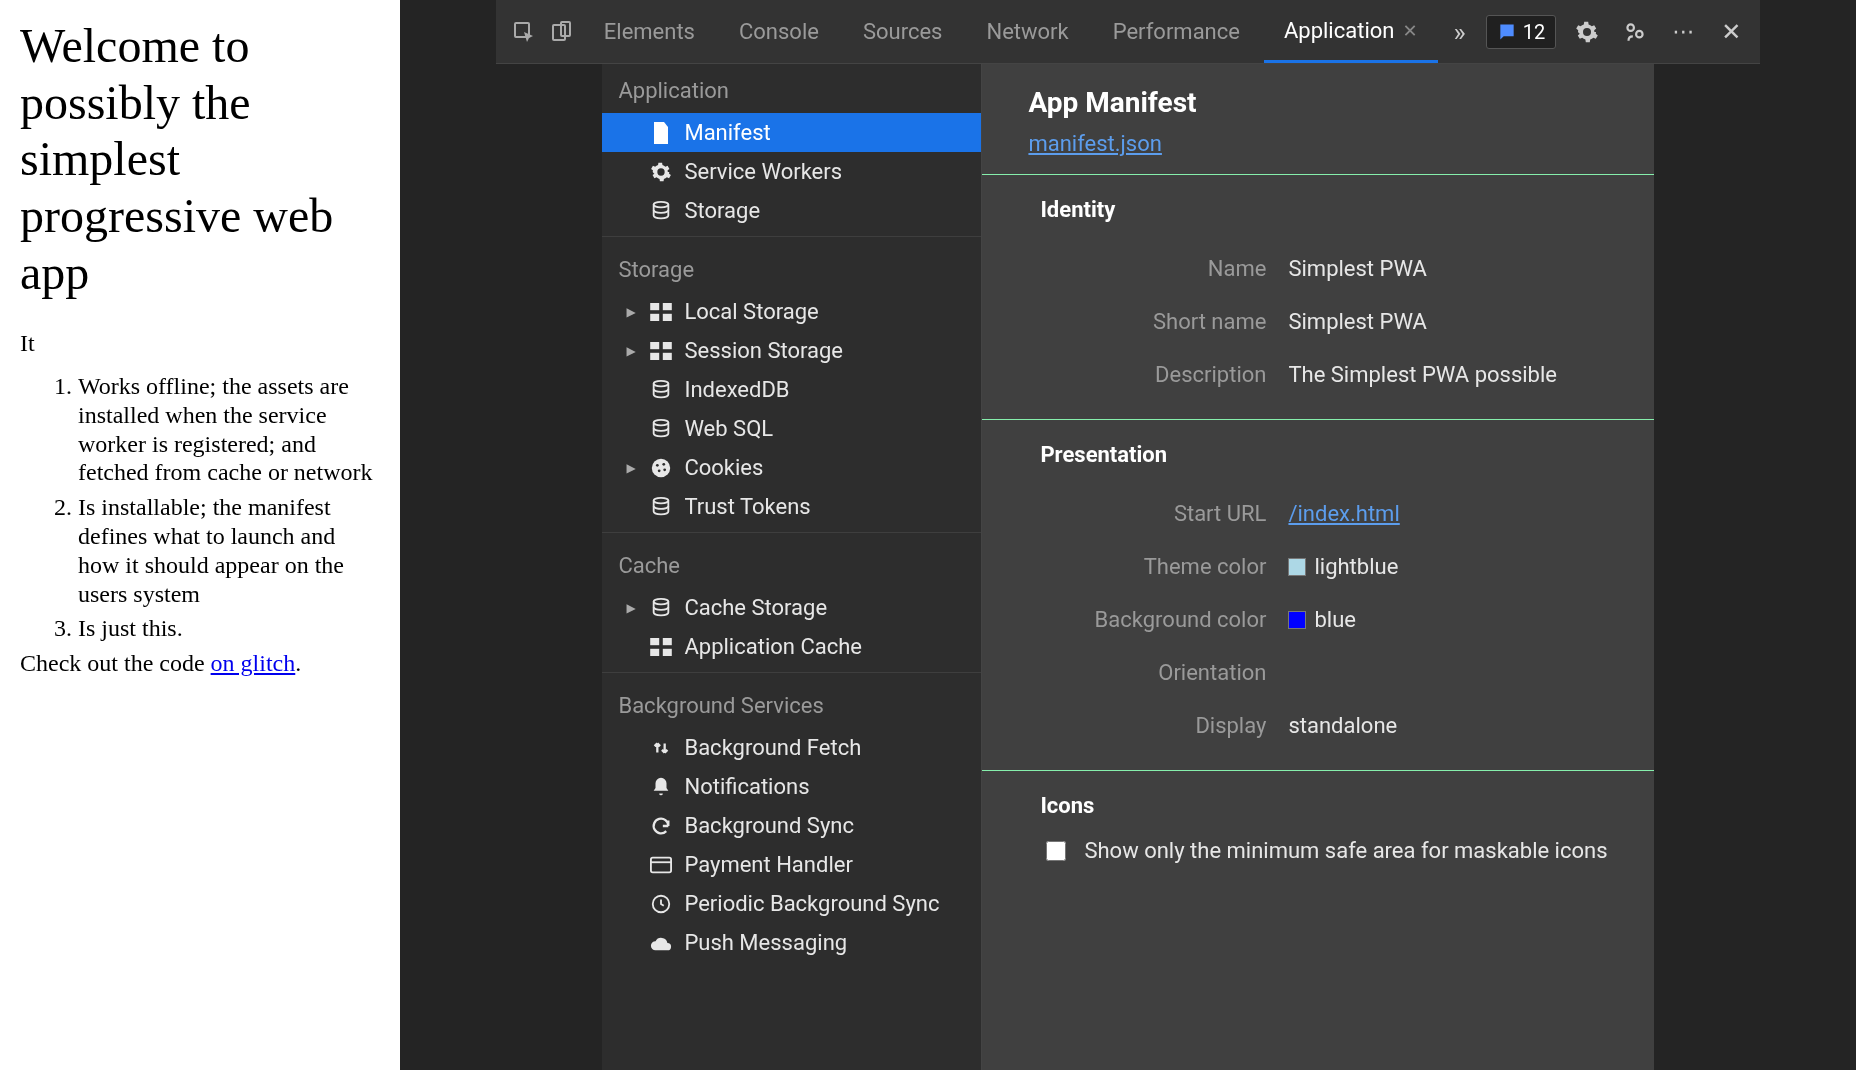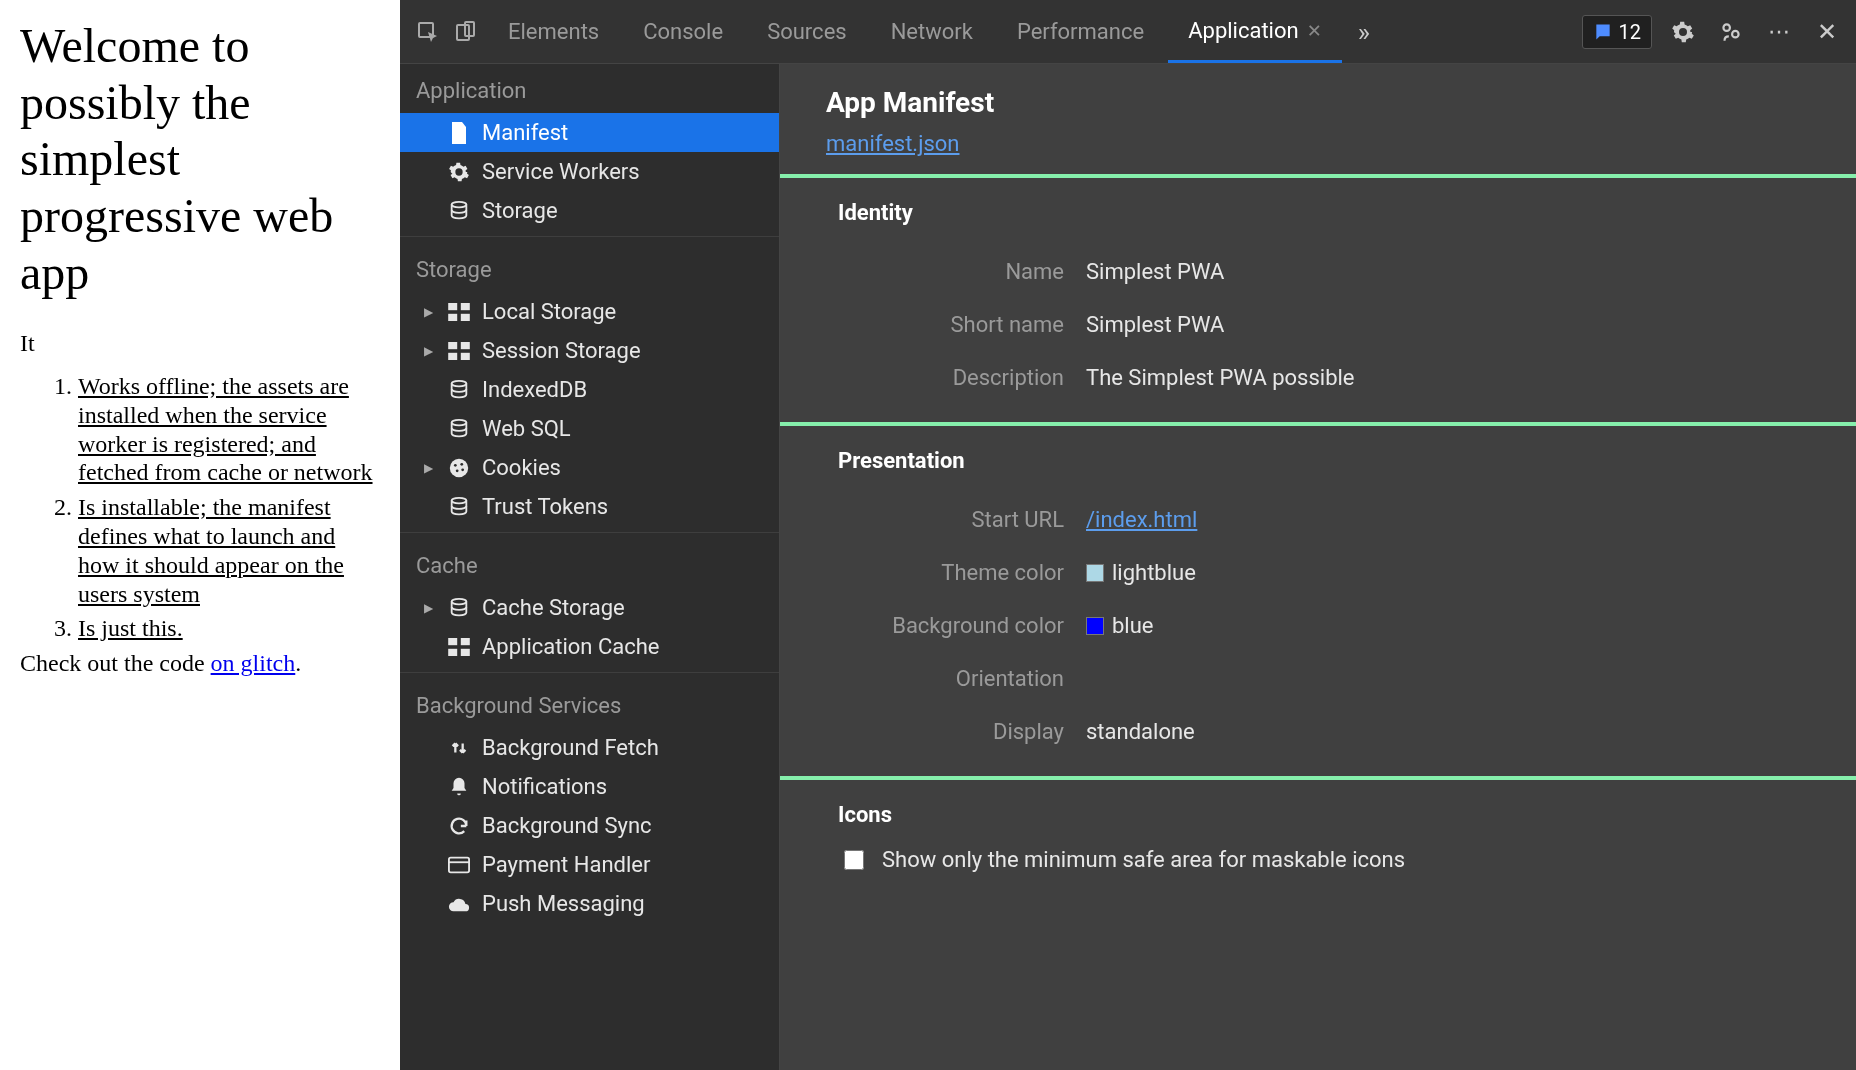--- a/index.html
+++ b/index.html
@@ -25,33 +25,33 @@
     }
     .webpage h1 {
       font-size: 48px;
       font-weight: normal;
       line-height: 1.18;
       margin-bottom: 28px;
     }
     .webpage p { margin-bottom: 14px; }
     .webpage ol {
       margin-left: 58px;
-      text-decoration: underline;
     }
     .webpage ol li { margin-bottom: 6px; }
     .webpage a { color: #0000EE; text-decoration: underline; }
 
     
     .devtools {
       flex: 1;
       background: #242424;
       color: #d0d0d0;
       display: flex;
       flex-direction: column;
       font-size: 18px;
+      align-items: center;
     }
 
     
     .tabbar {
       height: 64px;
       background: #333333;
       display: flex;
       align-items: center;
       padding: 0 12px;
       gap: 4px;
@@ -167,21 +167,21 @@
       color: #fff;
       margin-bottom: 12px;
     }
     .main-header a {
       color: #5c9ded;
       text-decoration: underline;
       font-size: 22px;
       margin-top: 8px;
     }
     .section {
-      border-top: 4px solid #86efac;
+      border-top: 1px solid #86efac;
       padding: 22px 46px 18px;
     }
     .section h3 {
       font-size: 22px;
       font-weight: bold;
       color: #fff;
       margin-bottom: 20px;
       padding-left: 12px;
     }
     .kv-row {
@@ -451,20 +451,29 @@
         <span class="ico">
             <svg width="22" height="18" viewBox="0 0 24 18" fill="none" stroke="currentColor" stroke-width="2">
               <rect x="1" y="1" width="22" height="16" rx="2"></rect>
               <line x1="1" y1="6" x2="23" y2="6"></line>
             </svg>
           </span>
         <span>Payment Handler</span>
       </div>
       <div class="sidebar-item">
         <span class="ico">
+            <svg width="22" height="22" viewBox="0 0 24 24" fill="none" stroke="currentColor" stroke-width="2">
+              <circle cx="12" cy="12" r="9"></circle>
+              <path d="M12 7v5l3 2"></path>
+            </svg>
+          </span>
+        <span>Periodic Background Sync</span>
+      </div>
+      <div class="sidebar-item">
+        <span class="ico">
             <svg width="22" height="16" viewBox="0 0 24 16" fill="currentColor">
               <path d="M19 16H6a5 5 0 010-10 7 7 0 0113 2 4 4 0 010 8z"></path>
             </svg>
           </span>
         <span>Push Messaging</span>
       </div>
     </div>
 
     <div class="main">
       <div class="main-header">

